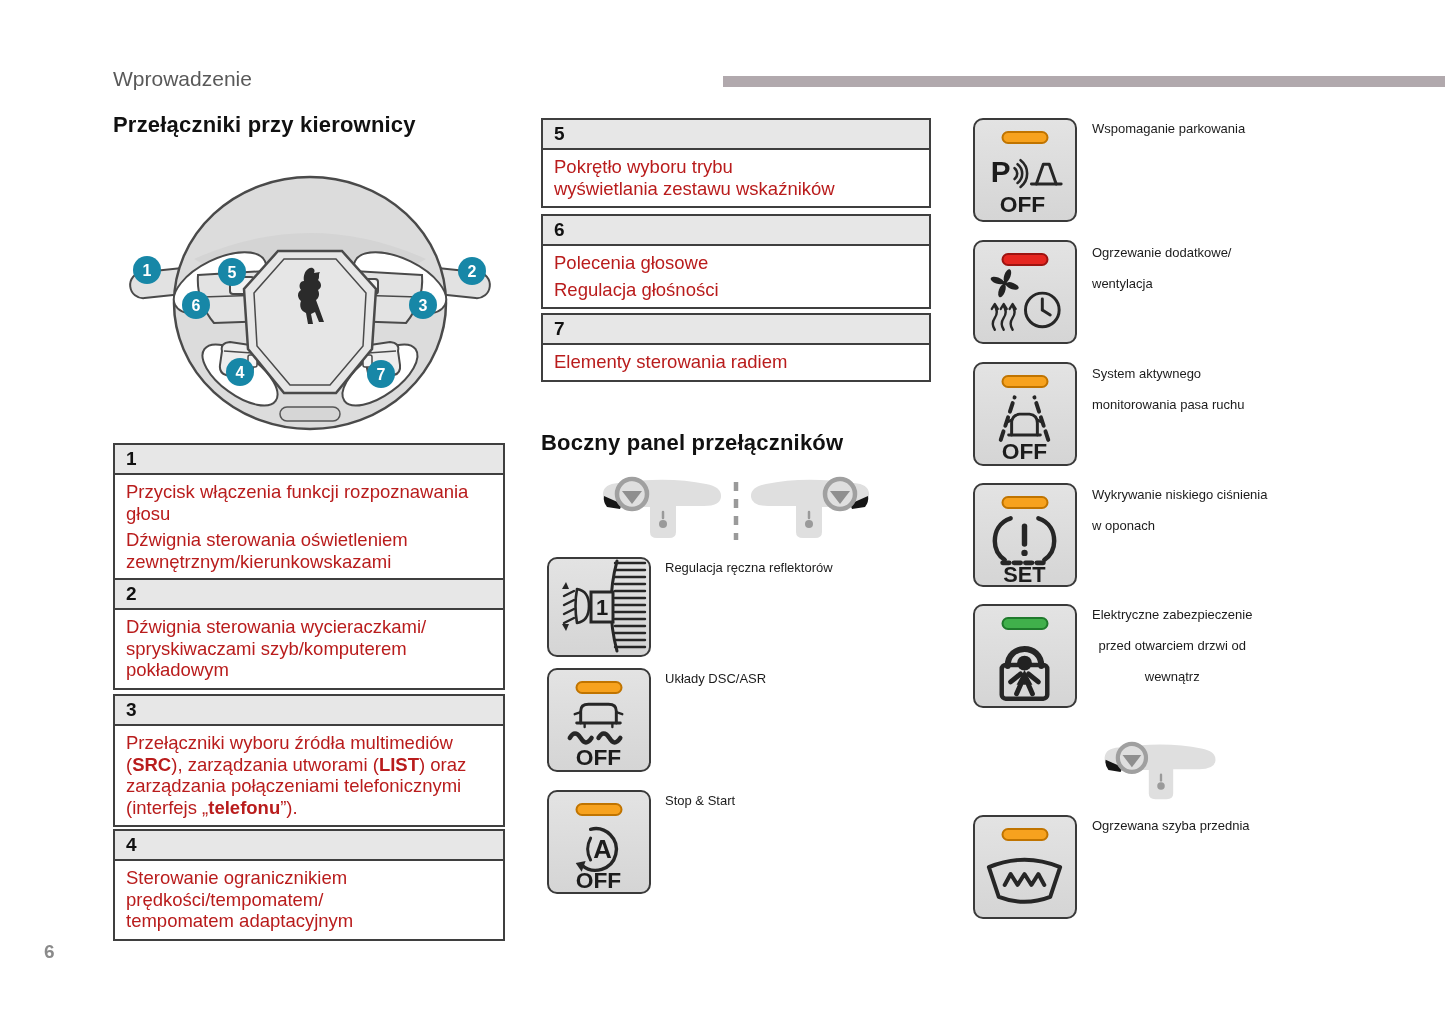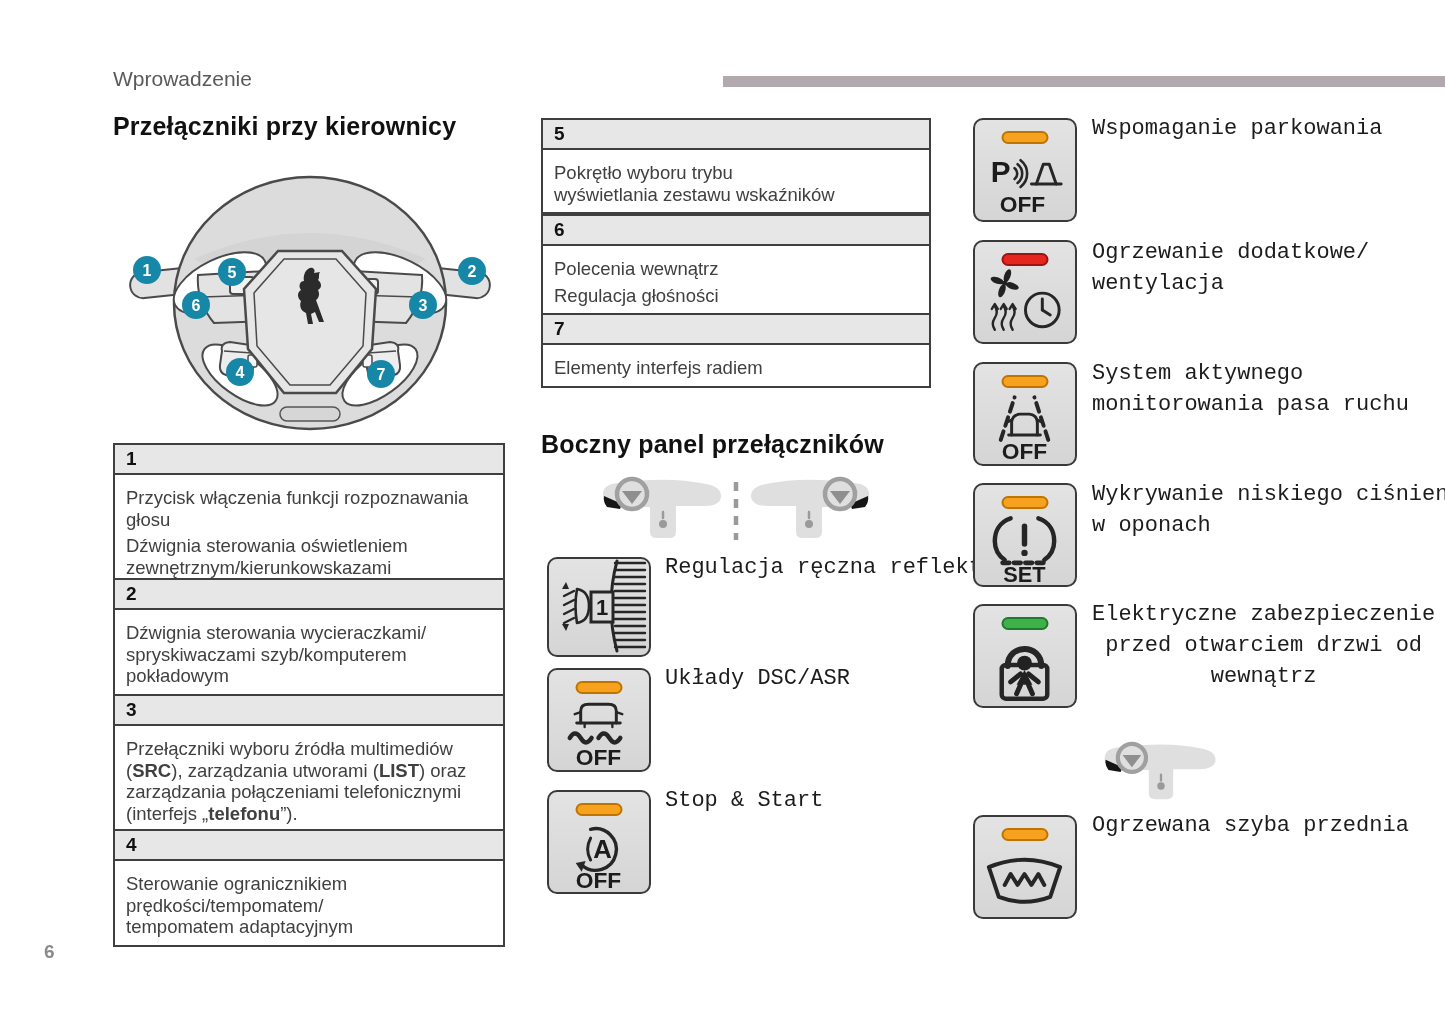--- a/index.html
+++ b/index.html
@@ -1,41 +1,41 @@
 <!DOCTYPE html>
 <html lang="pl"><head>
 <meta charset="utf-8">
 <style>
   html,body{margin:0;padding:0;background:#fff;}
   .page{position:relative;width:1445px;height:1019px;background:#fff;overflow:hidden;
         font-family:"Liberation Sans",sans-serif;color:#1c1c1c;}
   .breadcrumb{position:absolute;left:113px;top:67px;font-size:21px;color:#595959;}
   .top-bar{position:absolute;left:723px;top:76px;width:722px;height:11px;background:#b1a9ad;}
-  .sec-title{position:absolute;font-size:25px;font-weight:bold;color:#111;letter-spacing:.2px;white-space:nowrap;}
+  .sec-title{position:absolute;font-size:22px;font-weight:bold;color:#111;letter-spacing:.2px;white-space:nowrap;}
   .t-left{left:113px;top:112px;}
   .t-side{left:541px;top:430px;}
   .page-num{position:absolute;left:44px;top:941px;font-size:19px;font-weight:bold;color:#8a8a8a;}
 
   .box{position:absolute;left:113px;width:392px;border:2px solid #3f3f3f;background:#fff;box-sizing:border-box;}
   .box.mid{left:541px;width:390px;}
   .box-h{background:#e7e7e7;border-bottom:2px solid #3f3f3f;font-size:19px;font-weight:bold;
          padding:2px 11px;line-height:24px;color:#111;}
-  .box-b{padding:12px 11px 7px;font-size:18.5px;line-height:21.5px;white-space:nowrap;color:#404040;}
+  .box-b{padding:6px 11px 7px;font-size:18.5px;line-height:21.5px;white-space:nowrap;color:#b91c1c;}
   .box-b .para{margin:0;}
   .box-b .para + .para{margin-top:5px;}
 
   .btn{position:absolute;width:104px;height:104px;background:linear-gradient(#e3e3e3,#d5d5d5);
        border:2.5px solid #3a3a3a;border-radius:10px;box-sizing:border-box;}
   .btn svg{position:absolute;left:0;top:25px;width:99px;height:76px;}
   .led{position:absolute;top:11px;left:50%;transform:translateX(-50%);width:47px;height:13px;border-radius:7px;box-sizing:border-box;}
   .led-orange{background:#f7a21e;border:2px solid #c07400;}
   .led-red{background:#e52620;border:2px solid #9e1310;}
   .led-green{background:#40b04b;border:2px solid #1f7a2c;}
 
-  .row-label{position:absolute;font-size:22px;line-height:31px;color:#1c1c1c;white-space:nowrap;font-family:Liberation Mono, monospace;}
+  .row-label{position:absolute;font-size:13px;line-height:31px;color:#1c1c1c;white-space:nowrap;}
   svg text{font-family:"Liberation Sans",sans-serif;}
   .ic{stroke:#262626;fill:none;stroke-linecap:round;stroke-linejoin:round;}
 </style>
 </head>
 <body>
 
 <div class="page">
 
   <div class="breadcrumb">Wprowadzenie</div>
   <div class="top-bar"></div>
@@ -159,29 +159,29 @@
   <div class="box mid" style="top:118px">
     <div class="box-h">5</div>
     <div class="box-b">
       <p class="para">Pokrętło wyboru trybu<br>wyświetlania zestawu wskaźników</p>
     </div>
   </div>
 
   <div class="box mid" style="top:214px">
     <div class="box-h">6</div>
     <div class="box-b">
-      <p class="para">Polecenia wewnątrz</p>
+      <p class="para">Polecenia głosowe</p>
       <p class="para">Regulacja głośności</p>
     </div>
   </div>
 
   <div class="box mid" style="top:313px">
     <div class="box-h">7</div>
     <div class="box-b">
-      <p class="para">Elementy interfejs radiem</p>
+      <p class="para">Elementy sterowania radiem</p>
     </div>
   </div>
 
   <div class="sec-title t-side">Boczny panel przełączników</div>
 
   <svg style="position:absolute;left:598px;top:476px;" width="276" height="70" viewBox="0 0 276 70">
     <g id="dash-g">
       <path d="M14,31 Q4,28 5,17 Q6,8 20,7 Q70,0 108,8 Q124,11 123,21 Q122,30 106,30 L78,30 L78,56 Q78,62 71,62 L59,62 Q52,62 52,56 L52,31 Z" fill="#dfdfdf"></path>
       <path d="M6,20 L24,28 L22,33 L9,31 Q5,26 6,20 Z" fill="#151515"></path>
       <circle cx="34" cy="18" r="15" fill="none" stroke="#a0a0a0" stroke-width="4.5"></circle>

